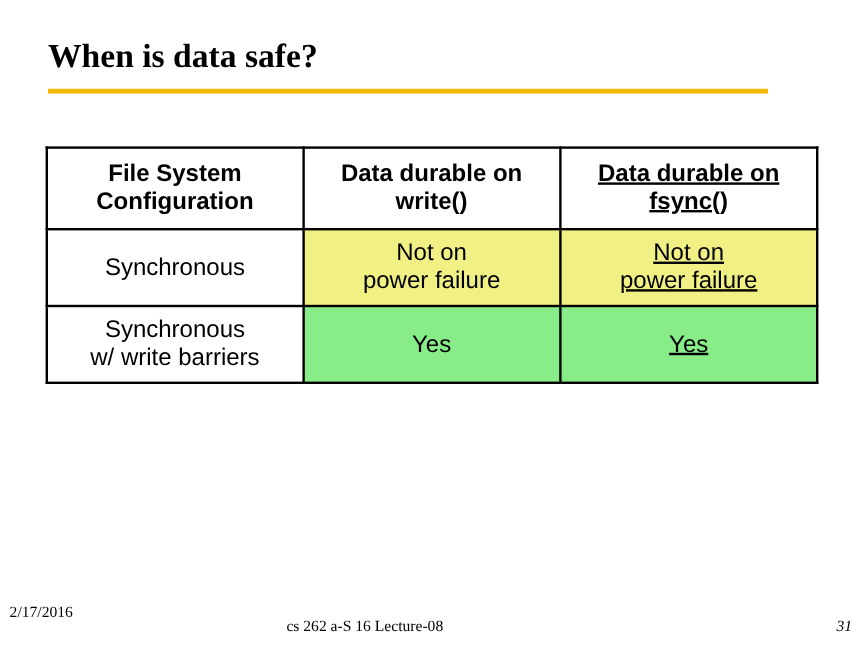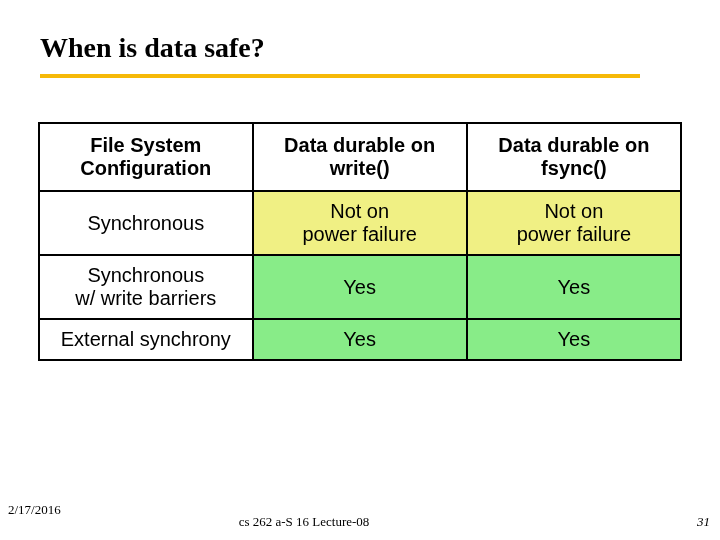--- a/index.html
+++ b/index.html
@@ -16,21 +16,21 @@
     position: absolute; top: 122px; left: 38px; width: 644px; border-collapse: collapse;
     font-family: Verdana, Geneva, sans-serif;
   }
   .tbl td {
     border: 2.5px solid #000; text-align: center; vertical-align: middle;
     font-size: 20px; padding: 8px 6px; line-height: 1.15;
   }
   .tbl .hd { font-weight: bold; font-size: 20px; height: 68px; }
   .tbl .col0 { width: 214px; }
   .tbl .col1 { width: 215px; }
-  .tbl .col2 { width: 215px; }
+  .tbl .col2 { width: 215px; text-decoration: underline; }
   .red { background: #ee8484; }
   .yel { background: #f0f084; }
   .grn { background: #88ec88; }
   .footer {
     position: absolute; bottom: 10px; left: 0; width: 720px;
     font-family: "Comic Sans MS", cursive; font-size: 13px; color: #000;
   }
   .fdate { position: absolute; left: 8px; bottom: 12px; }
   .fcenter { position: absolute; left: 0; width: 608px; text-align: center; bottom: 0; }
   .fnum { position: absolute; right: 10px; bottom: 0; font-style: italic; }
@@ -52,25 +52,20 @@
     <tr>
       <td class="col0">Synchronous</td>
       <td class="col1 yel">Not on<br>power failure</td>
       <td class="col2 yel">Not on<br>power failure</td>
     </tr>
     <tr>
       <td class="col0">Synchronous<br>w/ write barriers</td>
       <td class="col1 grn">Yes</td>
       <td class="col2 grn">Yes</td>
     </tr>
-    <tr>
-      <td class="col0">External synchrony</td>
-      <td class="col1 grn">Yes</td>
-      <td class="col2 grn">Yes</td>
-    </tr>
   </tbody>
     </table>
 
   <div class="footer">
     <span class="fdate">2/17/2016</span>
     <span class="fcenter">cs 262 a-S 16 Lecture-08</span>
     <span class="fnum">31</span>
   </div>
 </div>
 

